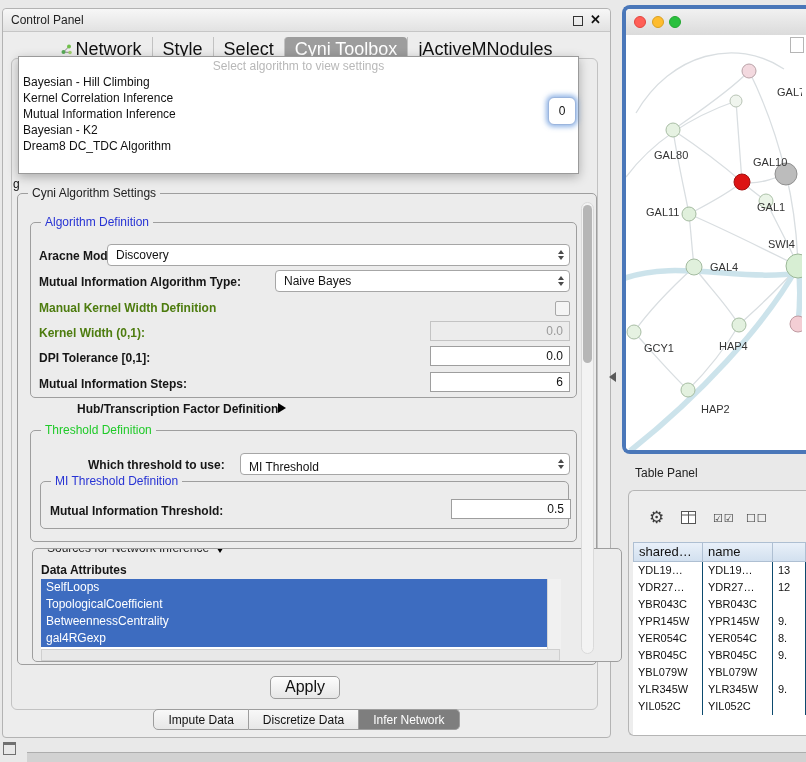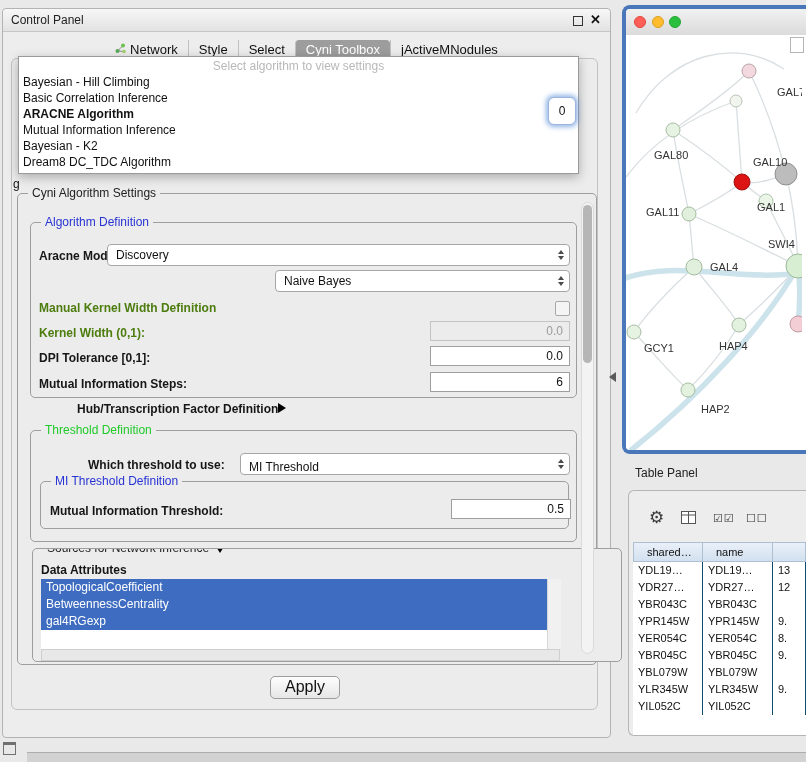--- a/index.html
+++ b/index.html
@@ -7,21 +7,21 @@
        font-family:"Liberation Sans",sans-serif;font-size:12px;color:#111;overflow:hidden;}
   
   .cp{position:absolute;left:2px;top:8px;width:607px;height:728px;background:#ededed;
       border:1px solid #b3b3b3;border-radius:4px;}
   .cp-titlebar{position:absolute;left:0;top:0;right:0;height:22px;
       background:linear-gradient(#f7f7f7,#e2e2e2);border-bottom:1px solid #c6c6c6;border-radius:4px 4px 0 0;}
   .cp-title{position:absolute;left:8px;top:4px;font-size:12px;color:#222;}
   .float-ic{position:absolute;right:27px;top:7px;width:8px;height:8px;border:1.5px solid #333;background:transparent;}
   .close-ic{position:absolute;right:9px;top:3px;font-size:13px;font-weight:bold;color:#111;}
   .tabbar{position:absolute;left:0;right:0;top:29px;height:22px;display:flex;justify-content:center;align-items:center;}
-  .tab{font-size:13px;padding:2px 10px;white-space:nowrap;}
+  .tab{font-size:18px;padding:2px 10px;white-space:nowrap;}
   .tab + .tab{border-left:1px solid #c2c2c2;}
   .tab.selected{background:#9d9d9d;color:#fff;border-radius:4px;}
   .ticon{margin-right:4px;}
   .inner-panel{position:absolute;left:8px;top:49px;width:585px;height:650px;background:#ececec;
       border:1px solid #c2c2c2;border-radius:6px;}
   
   .group{position:absolute;border:1px solid #9e9e9e;border-radius:5px;background:#ececec;}
   .gtitle{position:absolute;top:-8px;left:10px;background:#ececec;padding:0 4px;font-size:12px;color:#222;white-space:nowrap;}
   .gtitle.blue{color:var(--blue,#2733d4);}
   .gtitle.green{color:var(--green,#1fca28);}
@@ -82,21 +82,21 @@
   
   .tp-title{position:absolute;left:635px;top:466px;font-size:12px;color:#222;}
   .table-win{position:absolute;left:628px;top:490px;width:178px;height:246px;background:#ededed;
       border:1px solid #b5b5b5;border-right:none;border-radius:6px 0 0 6px;overflow:hidden;box-sizing:border-box;}
   .gear-ic{position:absolute;left:20px;top:16px;font-size:17px;color:#3a3a3a;}
   .grid-ic{position:absolute;left:52px;top:20px;}
   .chk-ic{position:absolute;left:84px;top:21px;font-size:11px;letter-spacing:1px;color:#333;}
   .box-ic{position:absolute;left:117px;top:21px;font-size:11px;letter-spacing:1px;color:#333;}
   .tbl-header{position:absolute;left:4px;top:51px;right:0;height:20px;display:flex;}
   .hcell{background:linear-gradient(#e9f0f9,#d2e0ef);border:1px solid #aebfd2;border-left:none;
-      font-size:11px;line-height:18px;padding-left:13px;box-sizing:border-box;white-space:nowrap;overflow:hidden;}
+      font-size:13px;line-height:18px;padding-left:5px;box-sizing:border-box;white-space:nowrap;overflow:hidden;}
   .hcell:first-child{border-left:1px solid #aebfd2;}
   .tbl-rows{position:absolute;left:4px;top:71px;right:0;bottom:0;background:#fff;}
   .trow{display:flex;height:17px;}
   .tcell{font-size:11px;line-height:17px;padding-left:5px;box-sizing:border-box;
       border-right:1px solid #0c4a6e;overflow:hidden;white-space:nowrap;}
   .c0{width:72px;} .c1{width:72px;} .c2{width:34px;}
   
   .bottom-bar{position:absolute;left:27px;top:752px;width:779px;height:10px;background:#d2d2d2;border-top:1px solid #adadad;}
   .dock-ic{position:absolute;left:3px;top:742px;width:11px;height:9px;border:1px solid #707070;border-top:3px solid #707070;background:#e8e8e8;}
 </style>
@@ -136,20 +136,21 @@
 
       <span class="lbl" style="left:8px;top:26px;">Aracne Mode:</span>
       <div class="combo" style="left:76px;top:21px;width:463px;height:22px;">
         <span>Discovery</span>
         <span class="stepper">
             <i class="tri-up"></i>
             <i class="tri-dn"></i>
           </span>
       </div>
 
+      <span class="lbl" style="left:8px;top:52px;">Mutual Information Algorithm Type:</span>
       <div class="combo" style="left:244px;top:47px;width:295px;height:22px;">
         <span>Naive Bayes</span>
         <span class="stepper">
             <i class="tri-up"></i>
             <i class="tri-dn"></i>
           </span>
       </div>
 
       <span class="lbl dis" style="left:8px;top:78px;">Manual Kernel Width Definition</span>
       <div class="checkbox" style="left:524px;top:78px;"></div>
@@ -183,41 +184,46 @@
         <span class="gtitle blue">MI Threshold Definition</span>
         <span class="lbl" style="left:9px;top:22px;">Mutual Information Threshold:</span>
         <div class="field" style="left:410px;top:17px;width:120px;height:20px;">0.5</div>
       </div>
     </div>
 
     <div class="group" style="left:14px;top:354px;width:544px;height:112px;overflow:hidden;padding-left:44px;">
       <span class="gtitle"><span>Sources for Network Inference</span><span class="caret-down"></span></span>
       <span class="lbl" style="left:8px;top:14px;">Data Attributes</span>
       <div class="attr-list" style="left:8px;top:30px;width:519px;height:70px;">
+          <div class="attr-item">SelfLoops</div>
           <div class="attr-item">TopologicalCoefficient</div>
           <div class="attr-item">BetweennessCentrality</div>
           <div class="attr-item">gal4RGexp</div>
         </div>
       <div class="list-vscroll" style="left:514px;top:30px;height:70px;"></div>
       <div class="list-hscroll" style="left:8px;top:100px;width:519px;height:12px;"></div>
     </div>
 
     <div class="sb-track">
       <div class="sb-thumb"></div>
     </div>
   </div>
 
   <div class="apply-btn">Apply</div>
 
+  <div class="btabbar">
+      <div class="btab">Impute Data</div>
+      <div class="btab">Discretize Data</div>
+      <div class="btab dark">Infer Network</div>
+    </div>
 
   <div class="popup">
       <div class="popup-item placeholder">Select algorithm to view settings</div>
       <div class="popup-item">Bayesian - Hill Climbing</div>
-      <div class="popup-item">Basic Correlation Inference</div>
-      <div class="popup-item bold">ARACNE Algorithm</div>
+      <div class="popup-item">Kernel Correlation Inference</div>
       <div class="popup-item">Mutual Information Inference</div>
       <div class="popup-item">Bayesian - K2</div>
       <div class="popup-item">Dream8 DC_TDC Algorithm</div>
     </div>
   <div class="spinner-frag">0</div>
 </div>
 
 <div class="split-arrow"></div>
 
 <div class="net-win">

